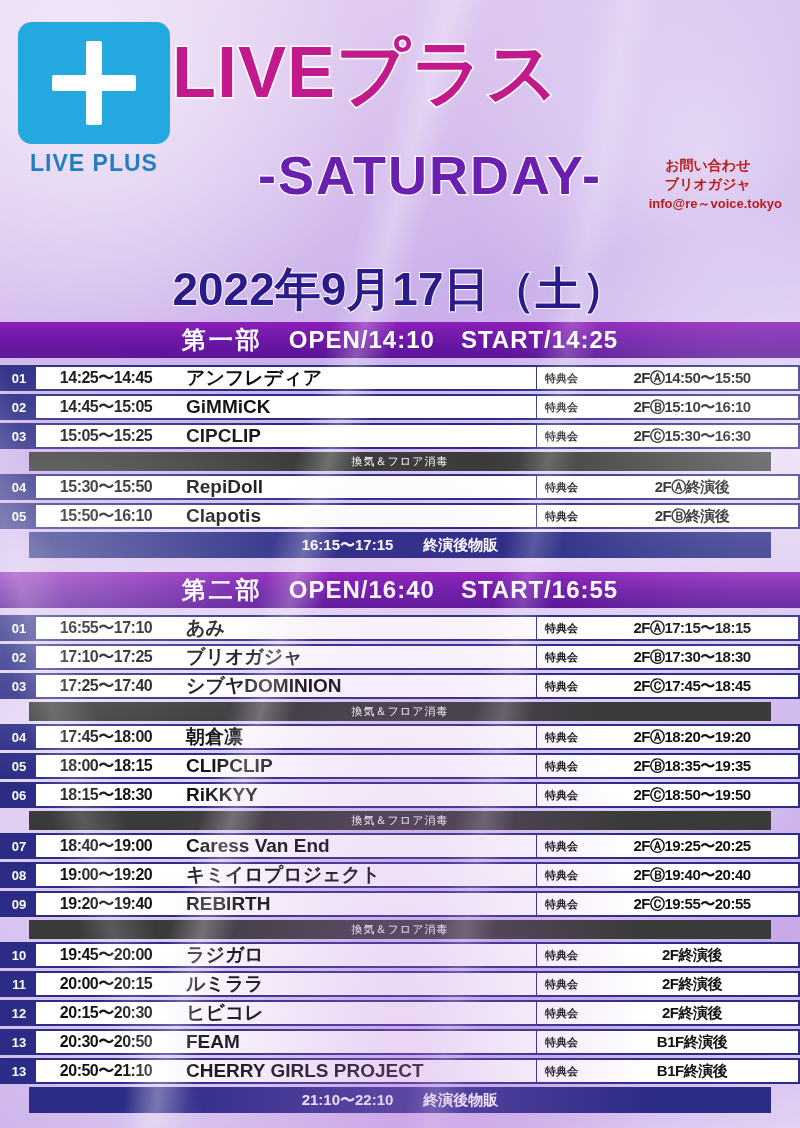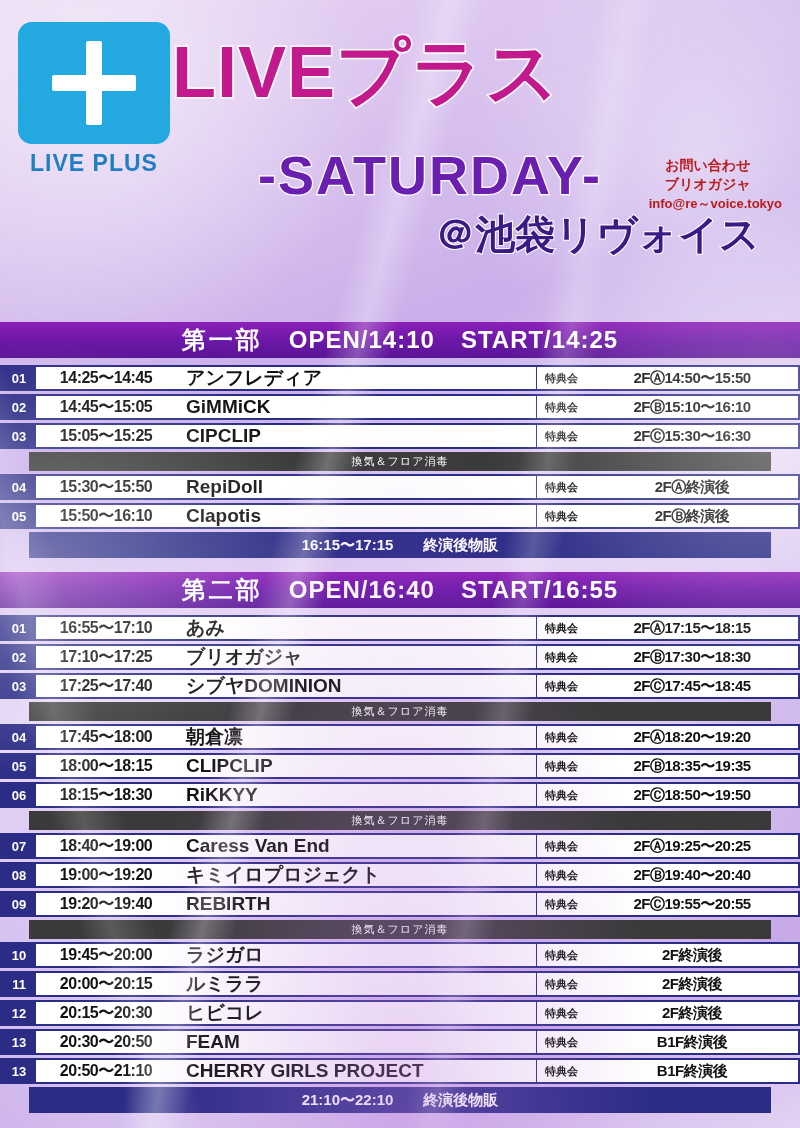--- a/index.html
+++ b/index.html
@@ -150,21 +150,21 @@
 
     <div class="title-main">LIVEプラス</div>
     <div class="title-sub">-SATURDAY-</div>
 
     <div class="contact">
       <div>お問い合わせ</div>
       <div>ブリオガジャ</div>
       <div class="mail">info@re～voice.tokyo</div>
     </div>
 
-    <div class="venue">＠池袋リヴォイス</div>
+    <div class="date">2022年9月17日（土）</div>
   </div>
 
   <div id="sections-root">
       <div class="section-bar">
         <span class="part">第一部</span>
         <span>OPEN/14:10</span>
         <span>START/14:25</span>
       </div>
       <div class="gap-sm"></div>
       <div class="row row-border">

